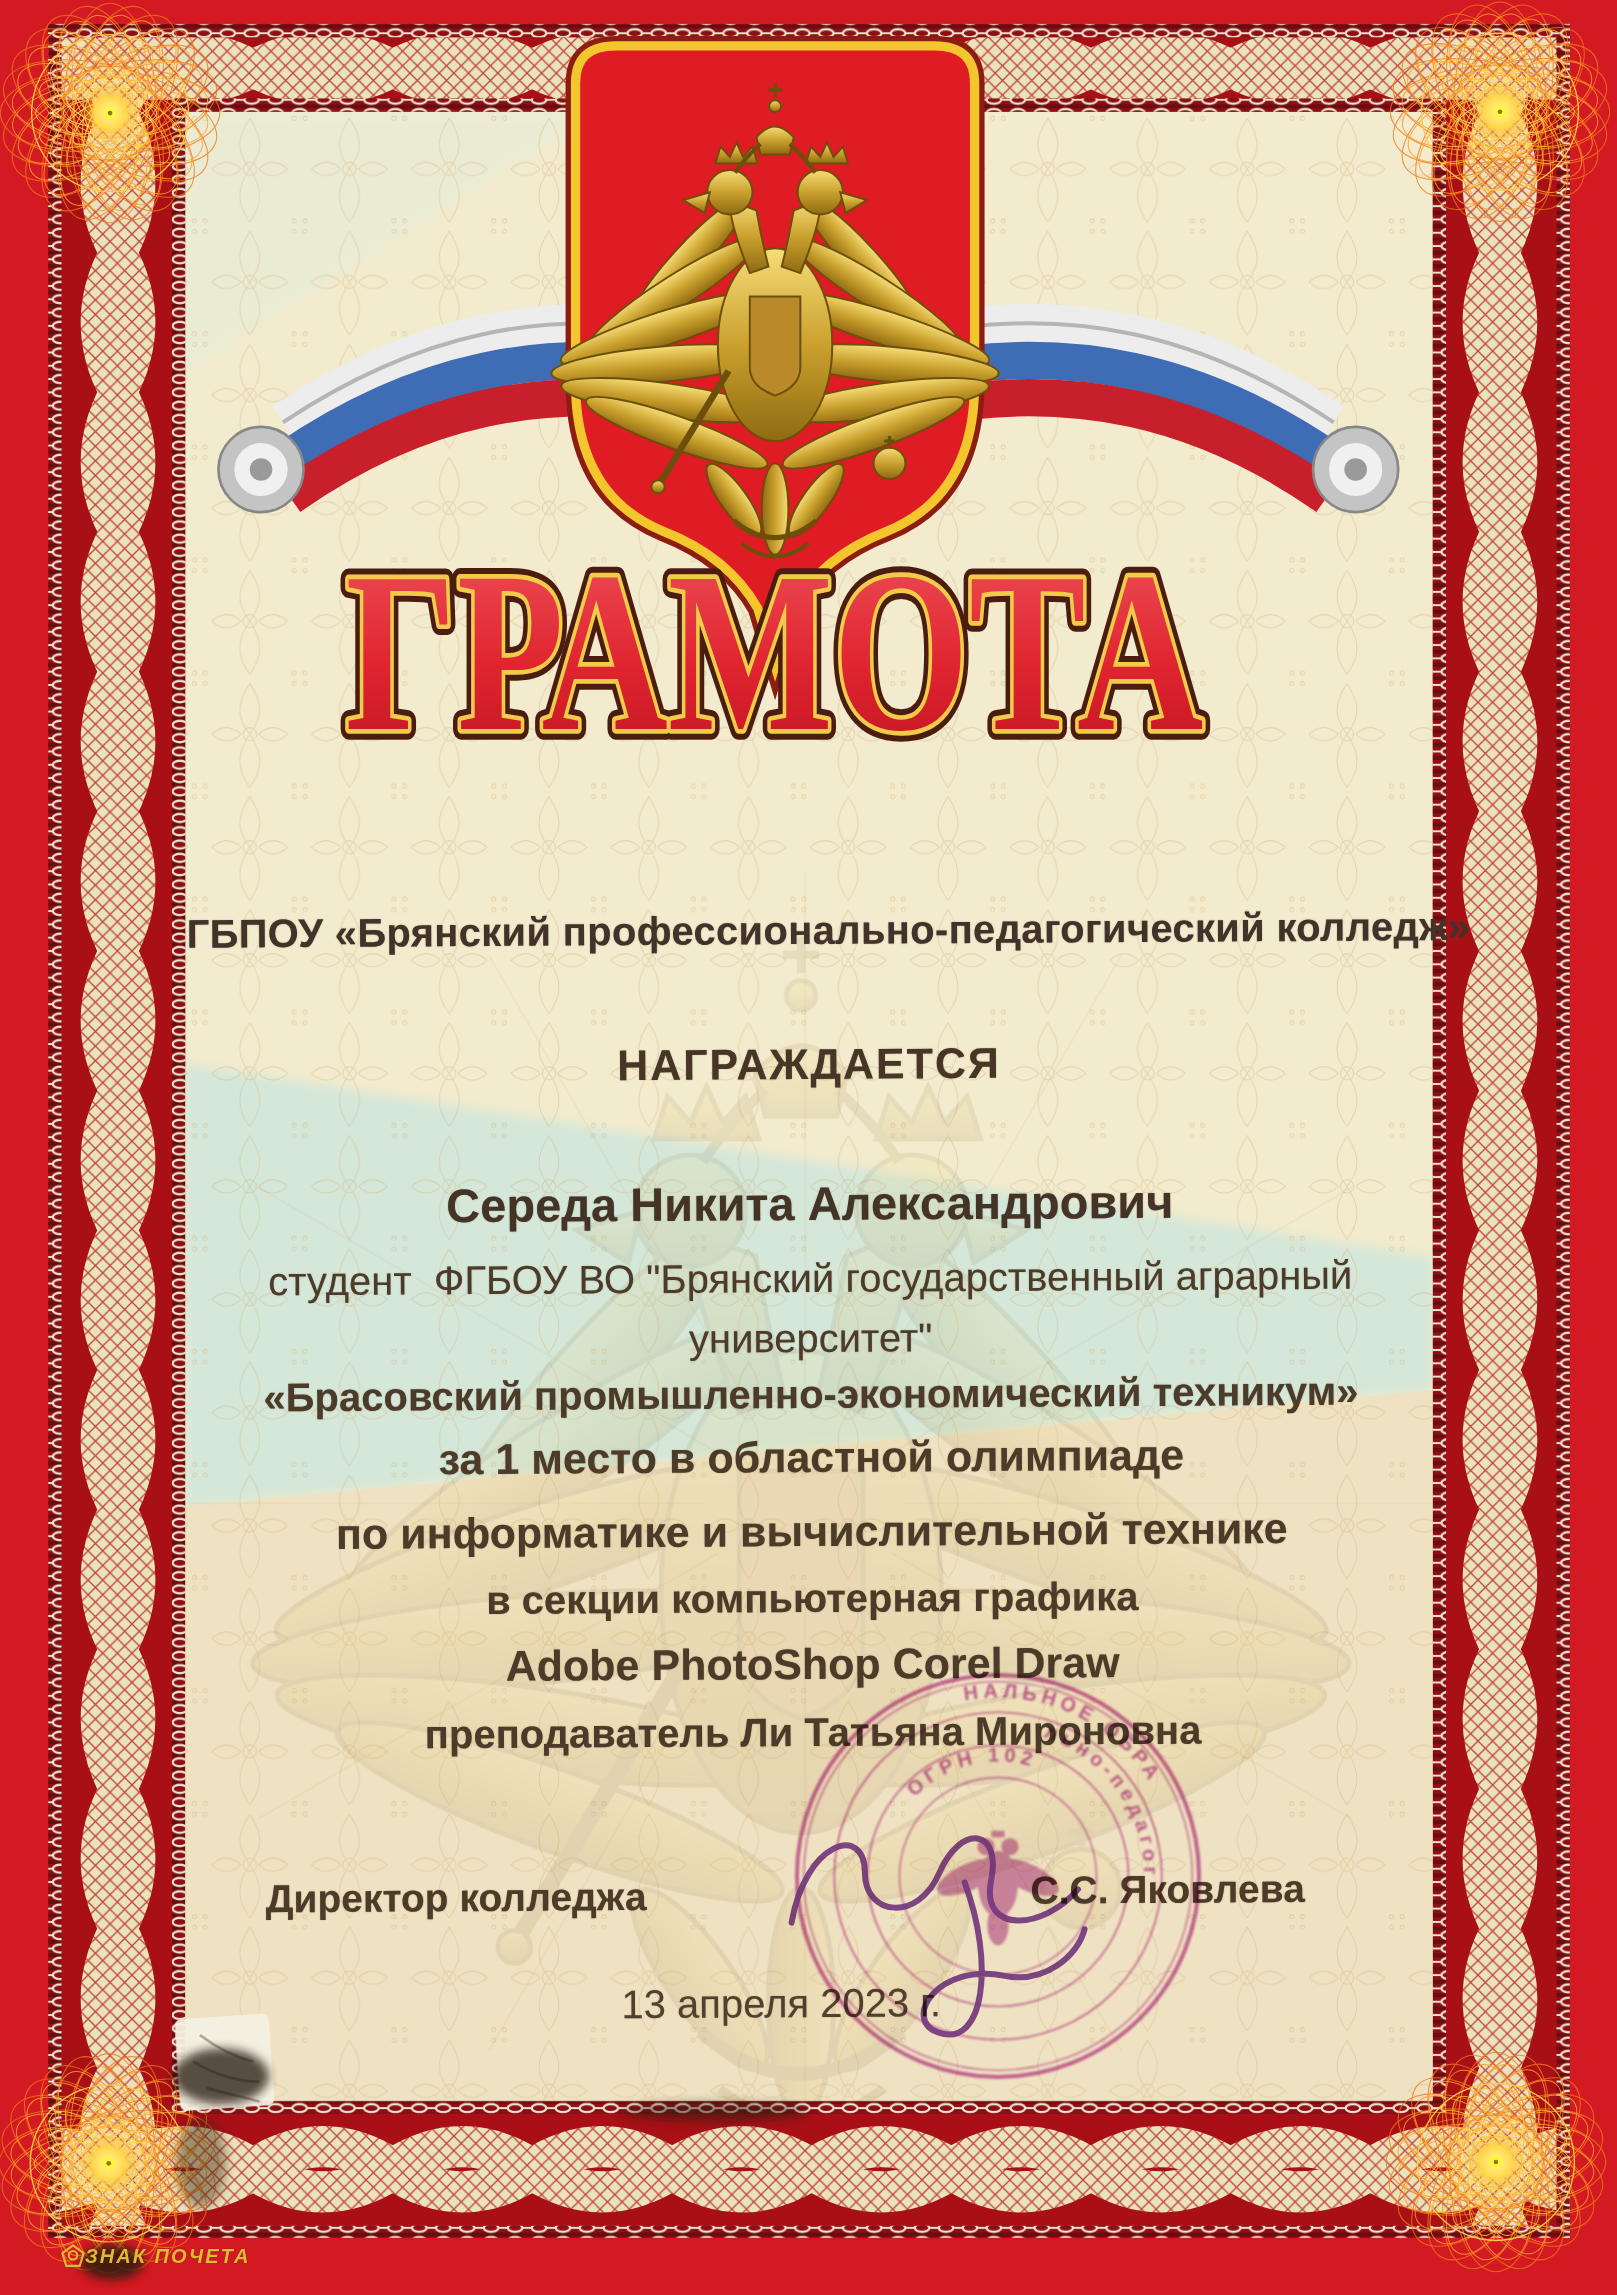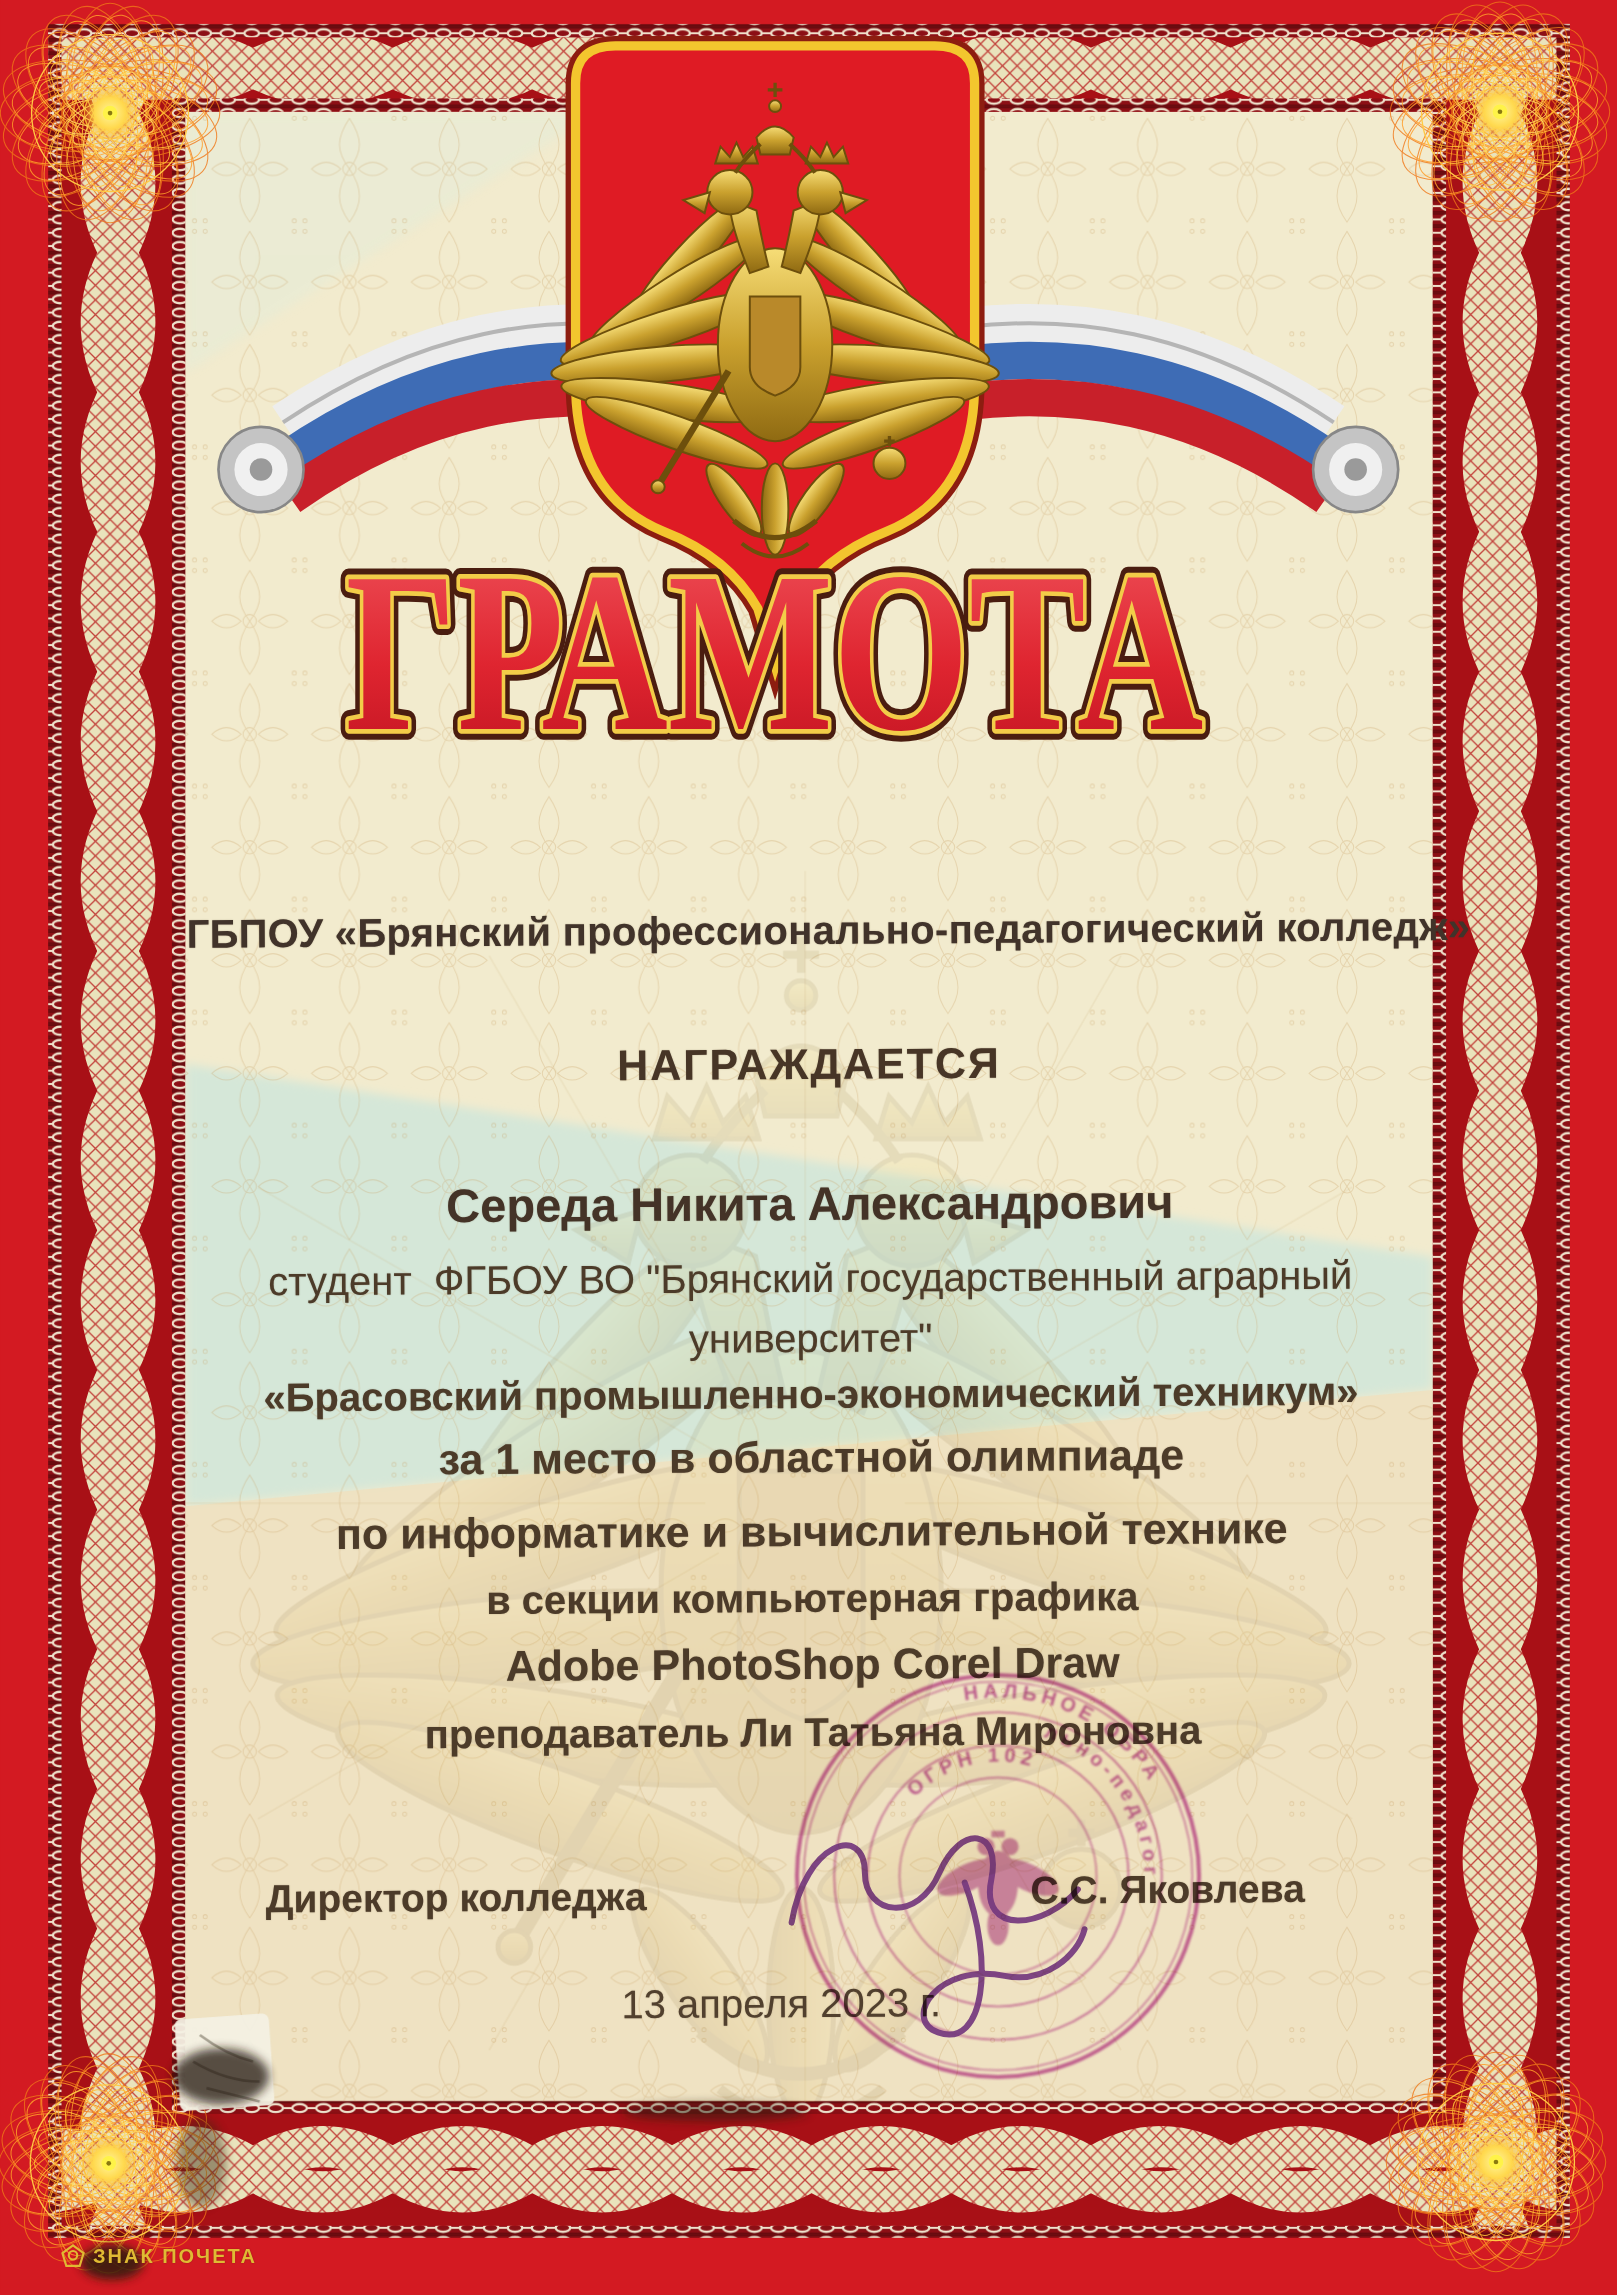--- a/index.html
+++ b/index.html
@@ -15,21 +15,21 @@
   .name{font-size:47px;font-weight:700;color:#443327;}
   .r60{font-size:40px;font-weight:400;}
   .b60{font-size:40px;font-weight:700;}
   .b64{font-size:43px;font-weight:700;}
   .sig-label{position:absolute;left:261px;top:1874px;font-size:39px;font-weight:700;color:#4c3b29;
              text-shadow:0 0 1.3px rgba(80,62,40,.45);}
   .sig-name{position:absolute;left:1026px;top:1870px;font-size:39px;font-weight:700;color:#4c3b29;
             text-shadow:0 0 1.3px rgba(80,62,40,.45);}
   .date{position:absolute;left:188px;top:1981px;width:1176px;text-align:center;font-size:40px;
         font-weight:400;color:#51402e;text-shadow:0 0 1.3px rgba(80,62,40,.4);}
-  .badge{position:absolute;left:61px;top:2244px;display:flex;align-items:center;gap:8px;color:#e0ba33;}
+  .badge{position:absolute;left:61px;top:2244px;display:flex;align-items:center;gap:0;color:#e0ba33;font-style:italic;}
   .badge .lbl{font-size:20px;font-weight:700;letter-spacing:2px;color:#e0ba33;
               text-shadow:0 0 1.3px rgba(0,0,0,.4);}
   .stampwrap{position:absolute;left:765px;top:1643px;mix-blend-mode:multiply;}
   .titlewrap{position:absolute;left:309px;top:546px;}
 </style>
 </head>
 <body>
 
 <div class="page">
 

